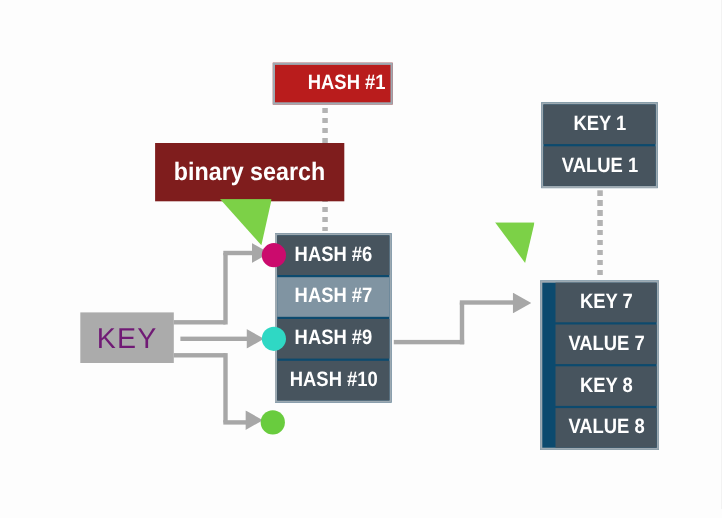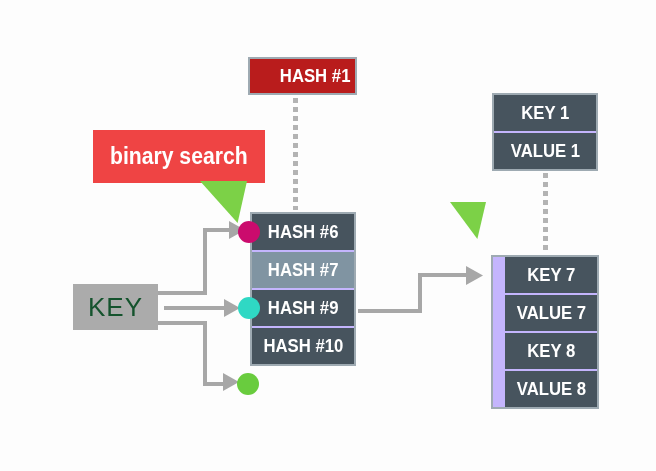--- a/index.html
+++ b/index.html
@@ -9,56 +9,56 @@
     font-family:"Liberation Sans", sans-serif;
   }
   
   .box {
     position:absolute; box-sizing:border-box;
     background:#b91c1c; border:2px solid #9EAAB2;
     display:flex; align-items:center; justify-content:flex-end;
   }
   .stack {
     position:absolute; box-sizing:border-box;
-    border:2px solid #9EAAB2; background:#c4b5fd;
+    border:2px solid #9EAAB2; background:#0c4a6e;
   }
   .row {
     height:36px; background:#47545E;
     display:flex; align-items:center; justify-content:center;
   }
   .row + .row { margin-top:2px; }
   .row.hl { background:#8094A2; }
   .cell-label {
     color:#ffffff; font-weight:700; font-size:19px; white-space:nowrap;
     transform:scaleX(0.88); display:inline-block; letter-spacing:0px;
   }
   
   .bubble {
-    position:absolute; background:#ef4444; z-index:6;
-    display:flex; flex-direction:column; align-items:center; justify-content:center;
+    position:absolute; background:#7f1d1d; z-index:6;
+    display:flex; flex-direction:column; align-items:center; justify-content:center;margin-left:48px;
   }
   .bubble-tail { position:absolute; background:#7CD147; z-index:6; }
   .bubble-text-lg {
     color:#fff; font-weight:700; font-size:23px; white-space:nowrap;
     transform:scaleX(0.92); display:inline-block;
   }
   .bubble-title {
     color:#fff; font-weight:700; font-size:21px; line-height:24px; white-space:nowrap;
     transform:scaleX(0.92); display:inline-block;
   }
   .bubble-formula {
     color:#fff; font-weight:700; font-size:16px; line-height:20px; white-space:nowrap;
     transform:scaleX(0.95); display:inline-block;
   }
   
   .key-box {
     position:absolute; left:73px; top:284px; width:85px; height:46px;
     background:#ABABAB; display:flex; align-items:center; justify-content:center;
   }
-  .key-box span { color:#14532d; font-size:26px; font-weight:400; letter-spacing:1px; }
+  .key-box span { color:#701a75; font-size:26px; font-weight:400; letter-spacing:1px; }
   
   .dotted-v {
     position:absolute; width:5px; z-index:1;
     background:repeating-linear-gradient(to bottom,#B3B3B3 0px,#B3B3B3 5px,transparent 5px,transparent 9px);
   }
   .seg { position:absolute; background:#A7A7A7; z-index:3; }
   .ahead {
     position:absolute; background:#A7A7A7; z-index:3;
     clip-path:polygon(0 0, 100% 50%, 0 100%);
   }

